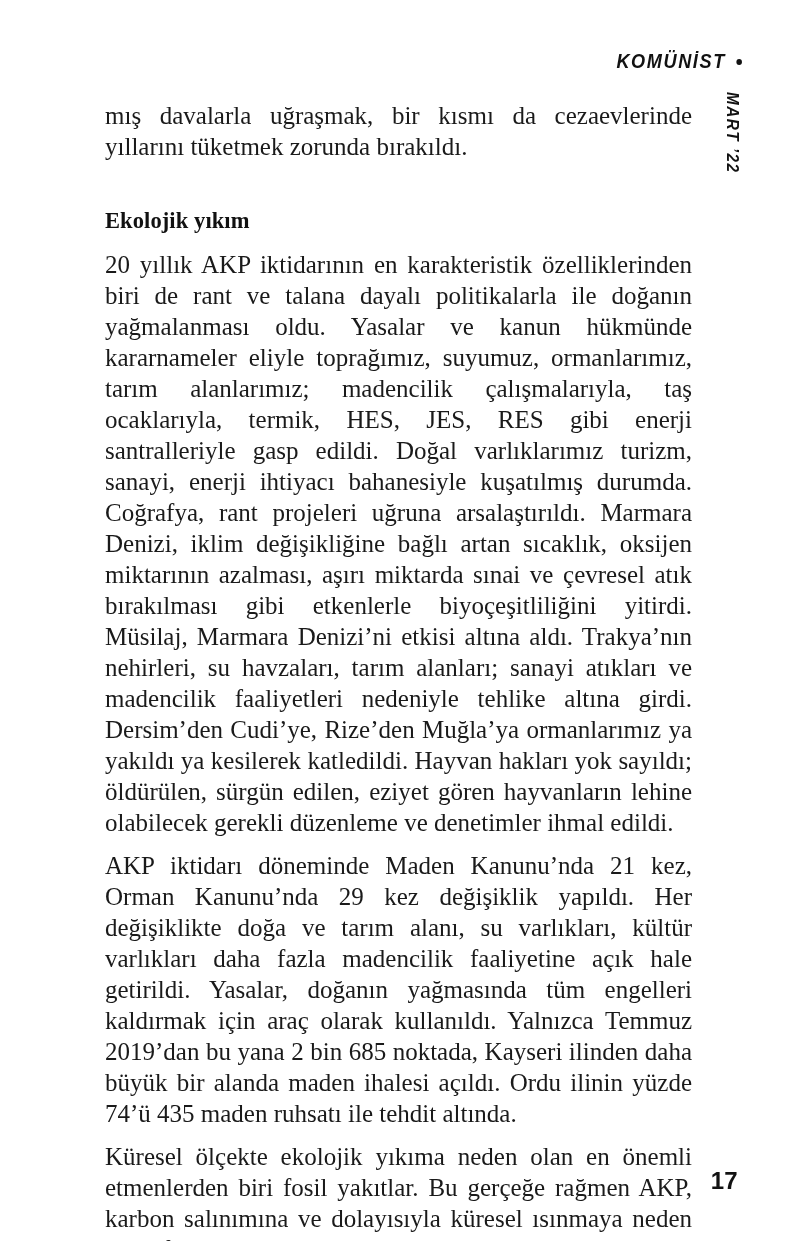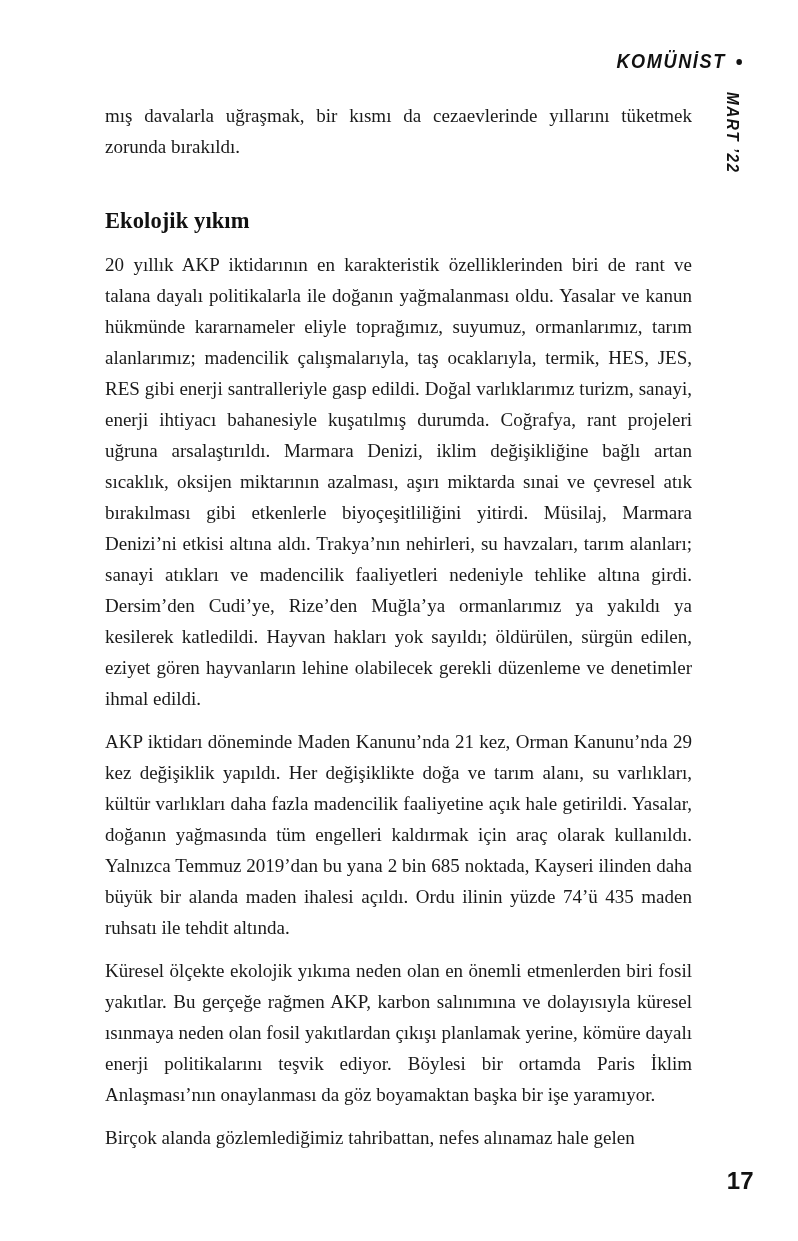--- a/index.html
+++ b/index.html
@@ -76,21 +76,21 @@
 
   
   .column {
     position: absolute;
     top: 100px;
     left: 105px;
     width: 587px;
   }
   p.body-par {
     margin: 0 0 12px 0;
-    font-size: 19px;
+    font-size: 25px;
     line-height: 31px;
     text-align: justify;
     text-justify: inter-word;
     hyphens: manual;
     color: #1a1a1a;
   }
   p.body-par:last-child { margin-bottom: 16px; }
 
   h2.section-heading {
     margin: 0;
@@ -103,21 +103,21 @@
   }
   .heading-block {
     padding-top: 31px;
     padding-bottom: 13px;
     font-family: Liberation Serif, serif;
   }
 
   
   .folio {
     position: absolute;
-    right: 44px;
+    right: 60px;
     bottom: 48px;
     font-family: "Liberation Sans", "DejaVu Sans", sans-serif;
     font-weight: 700;
     font-size: 24px;
     line-height: 1;
     color: #121212;
     letter-spacing: 0.3px;
   }
 </style>
 </head>

